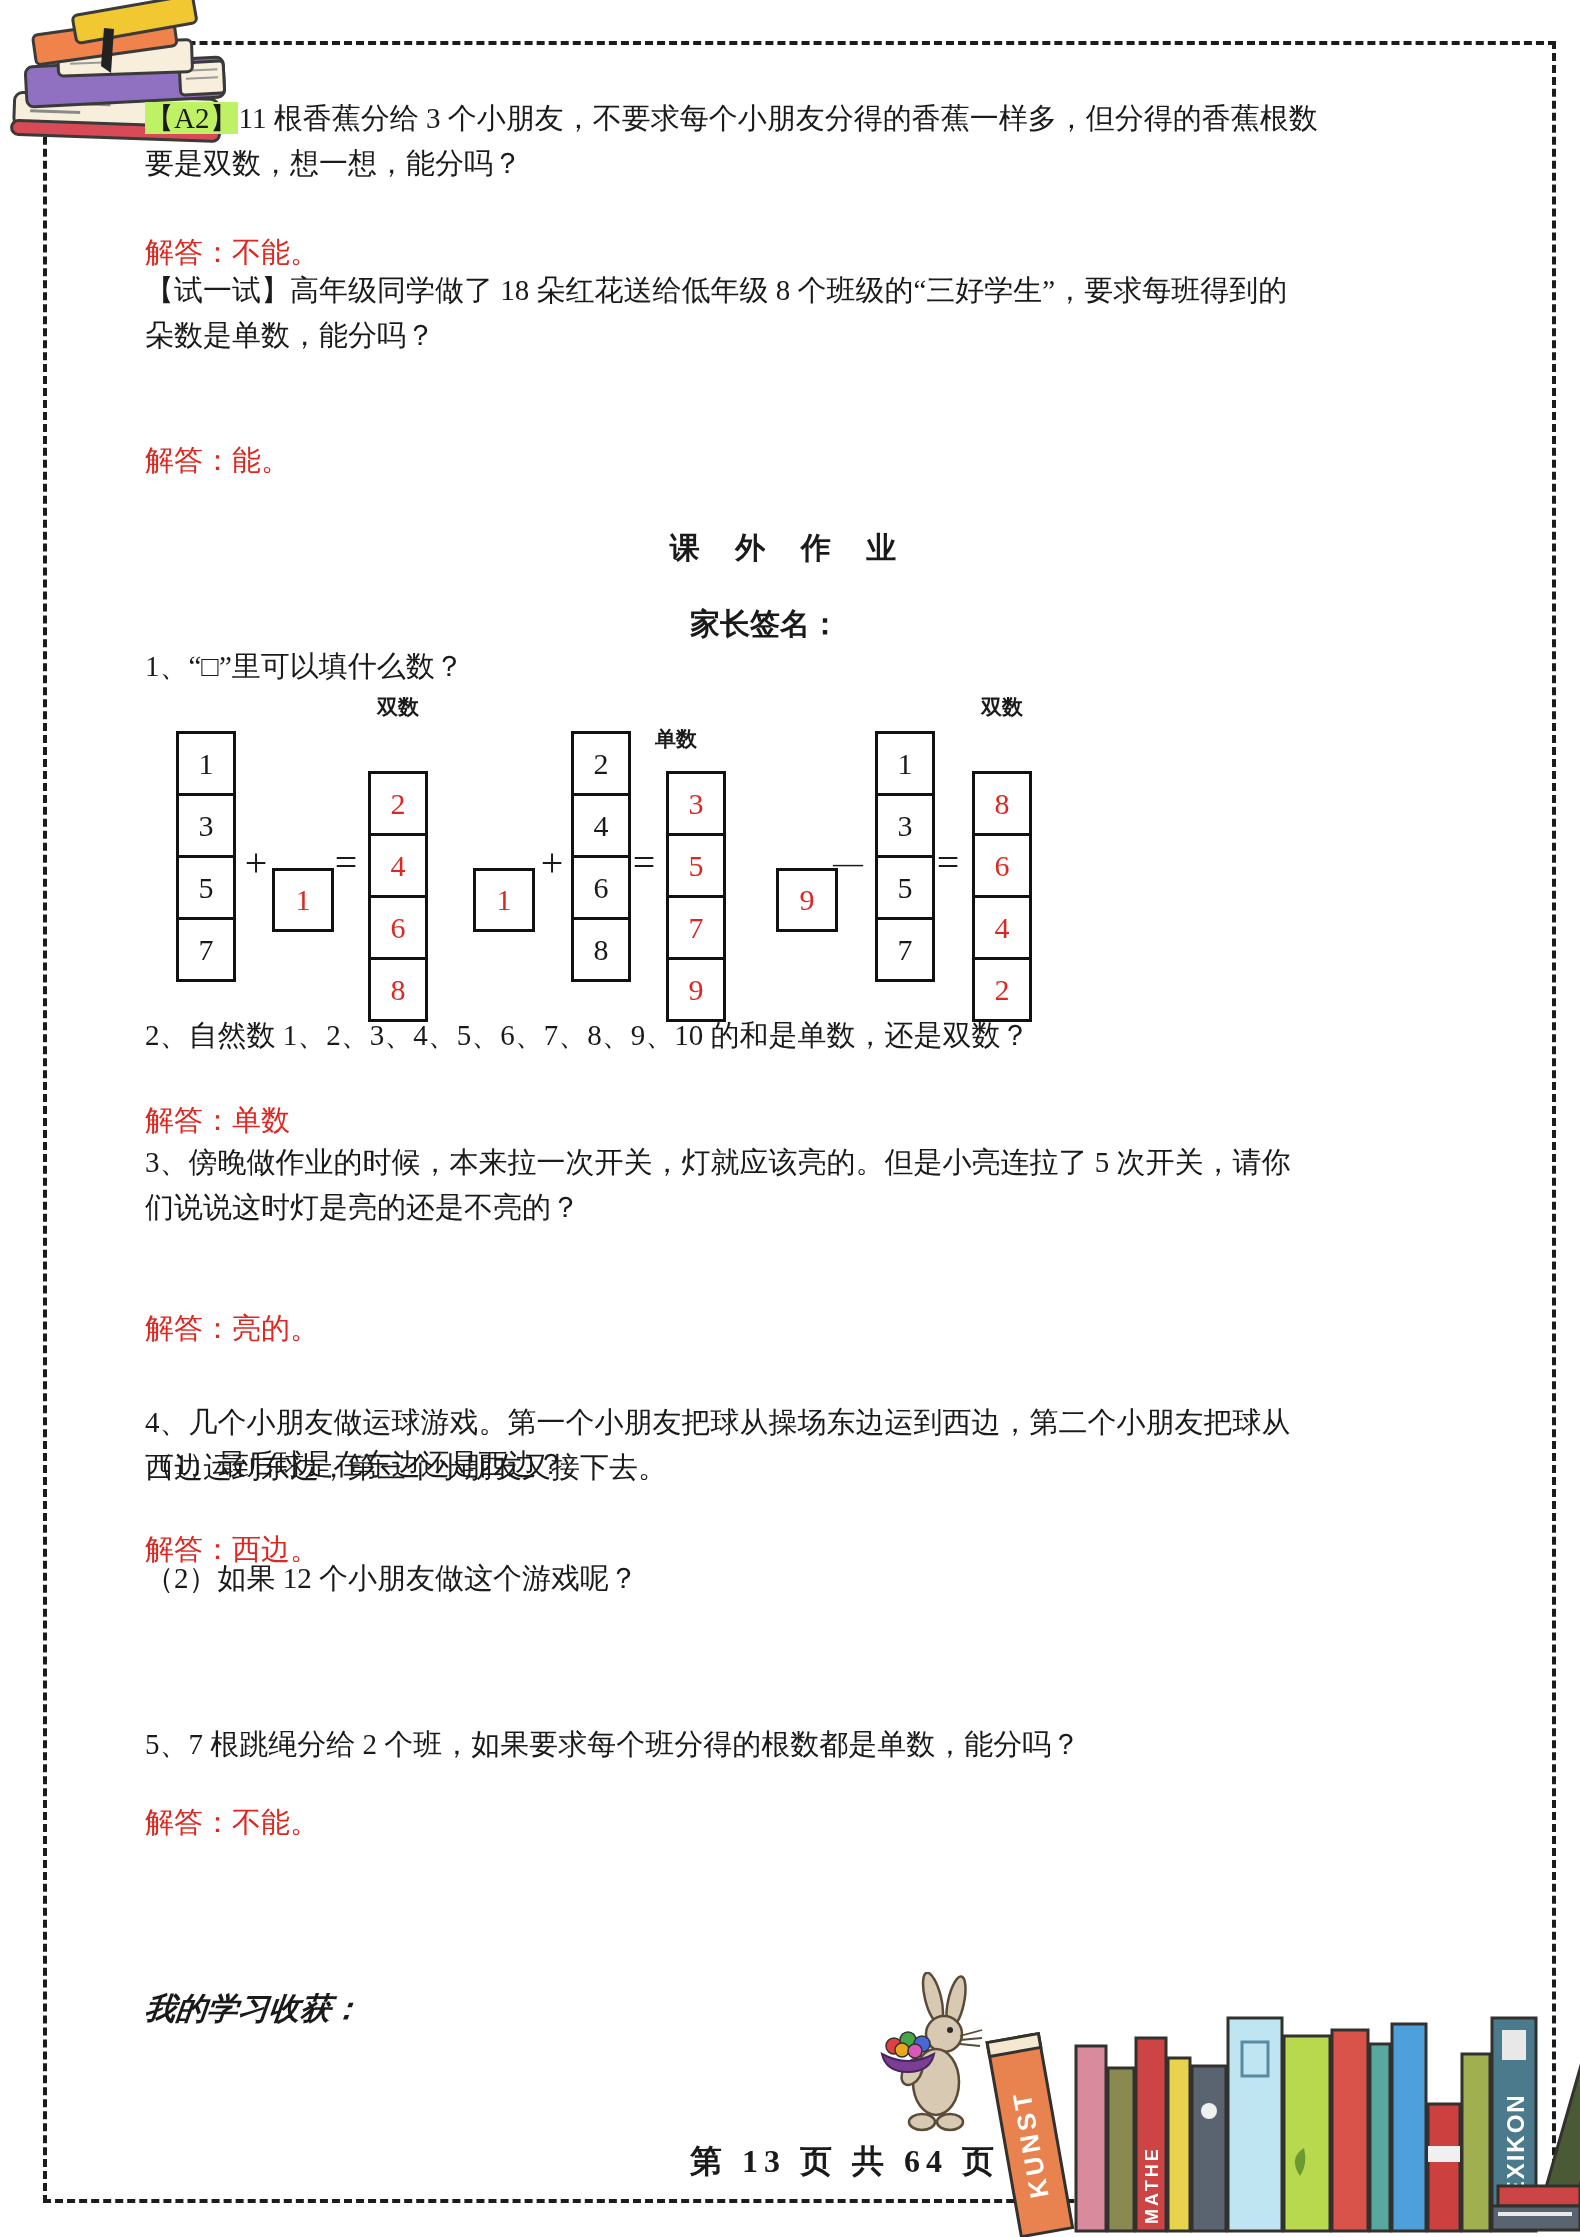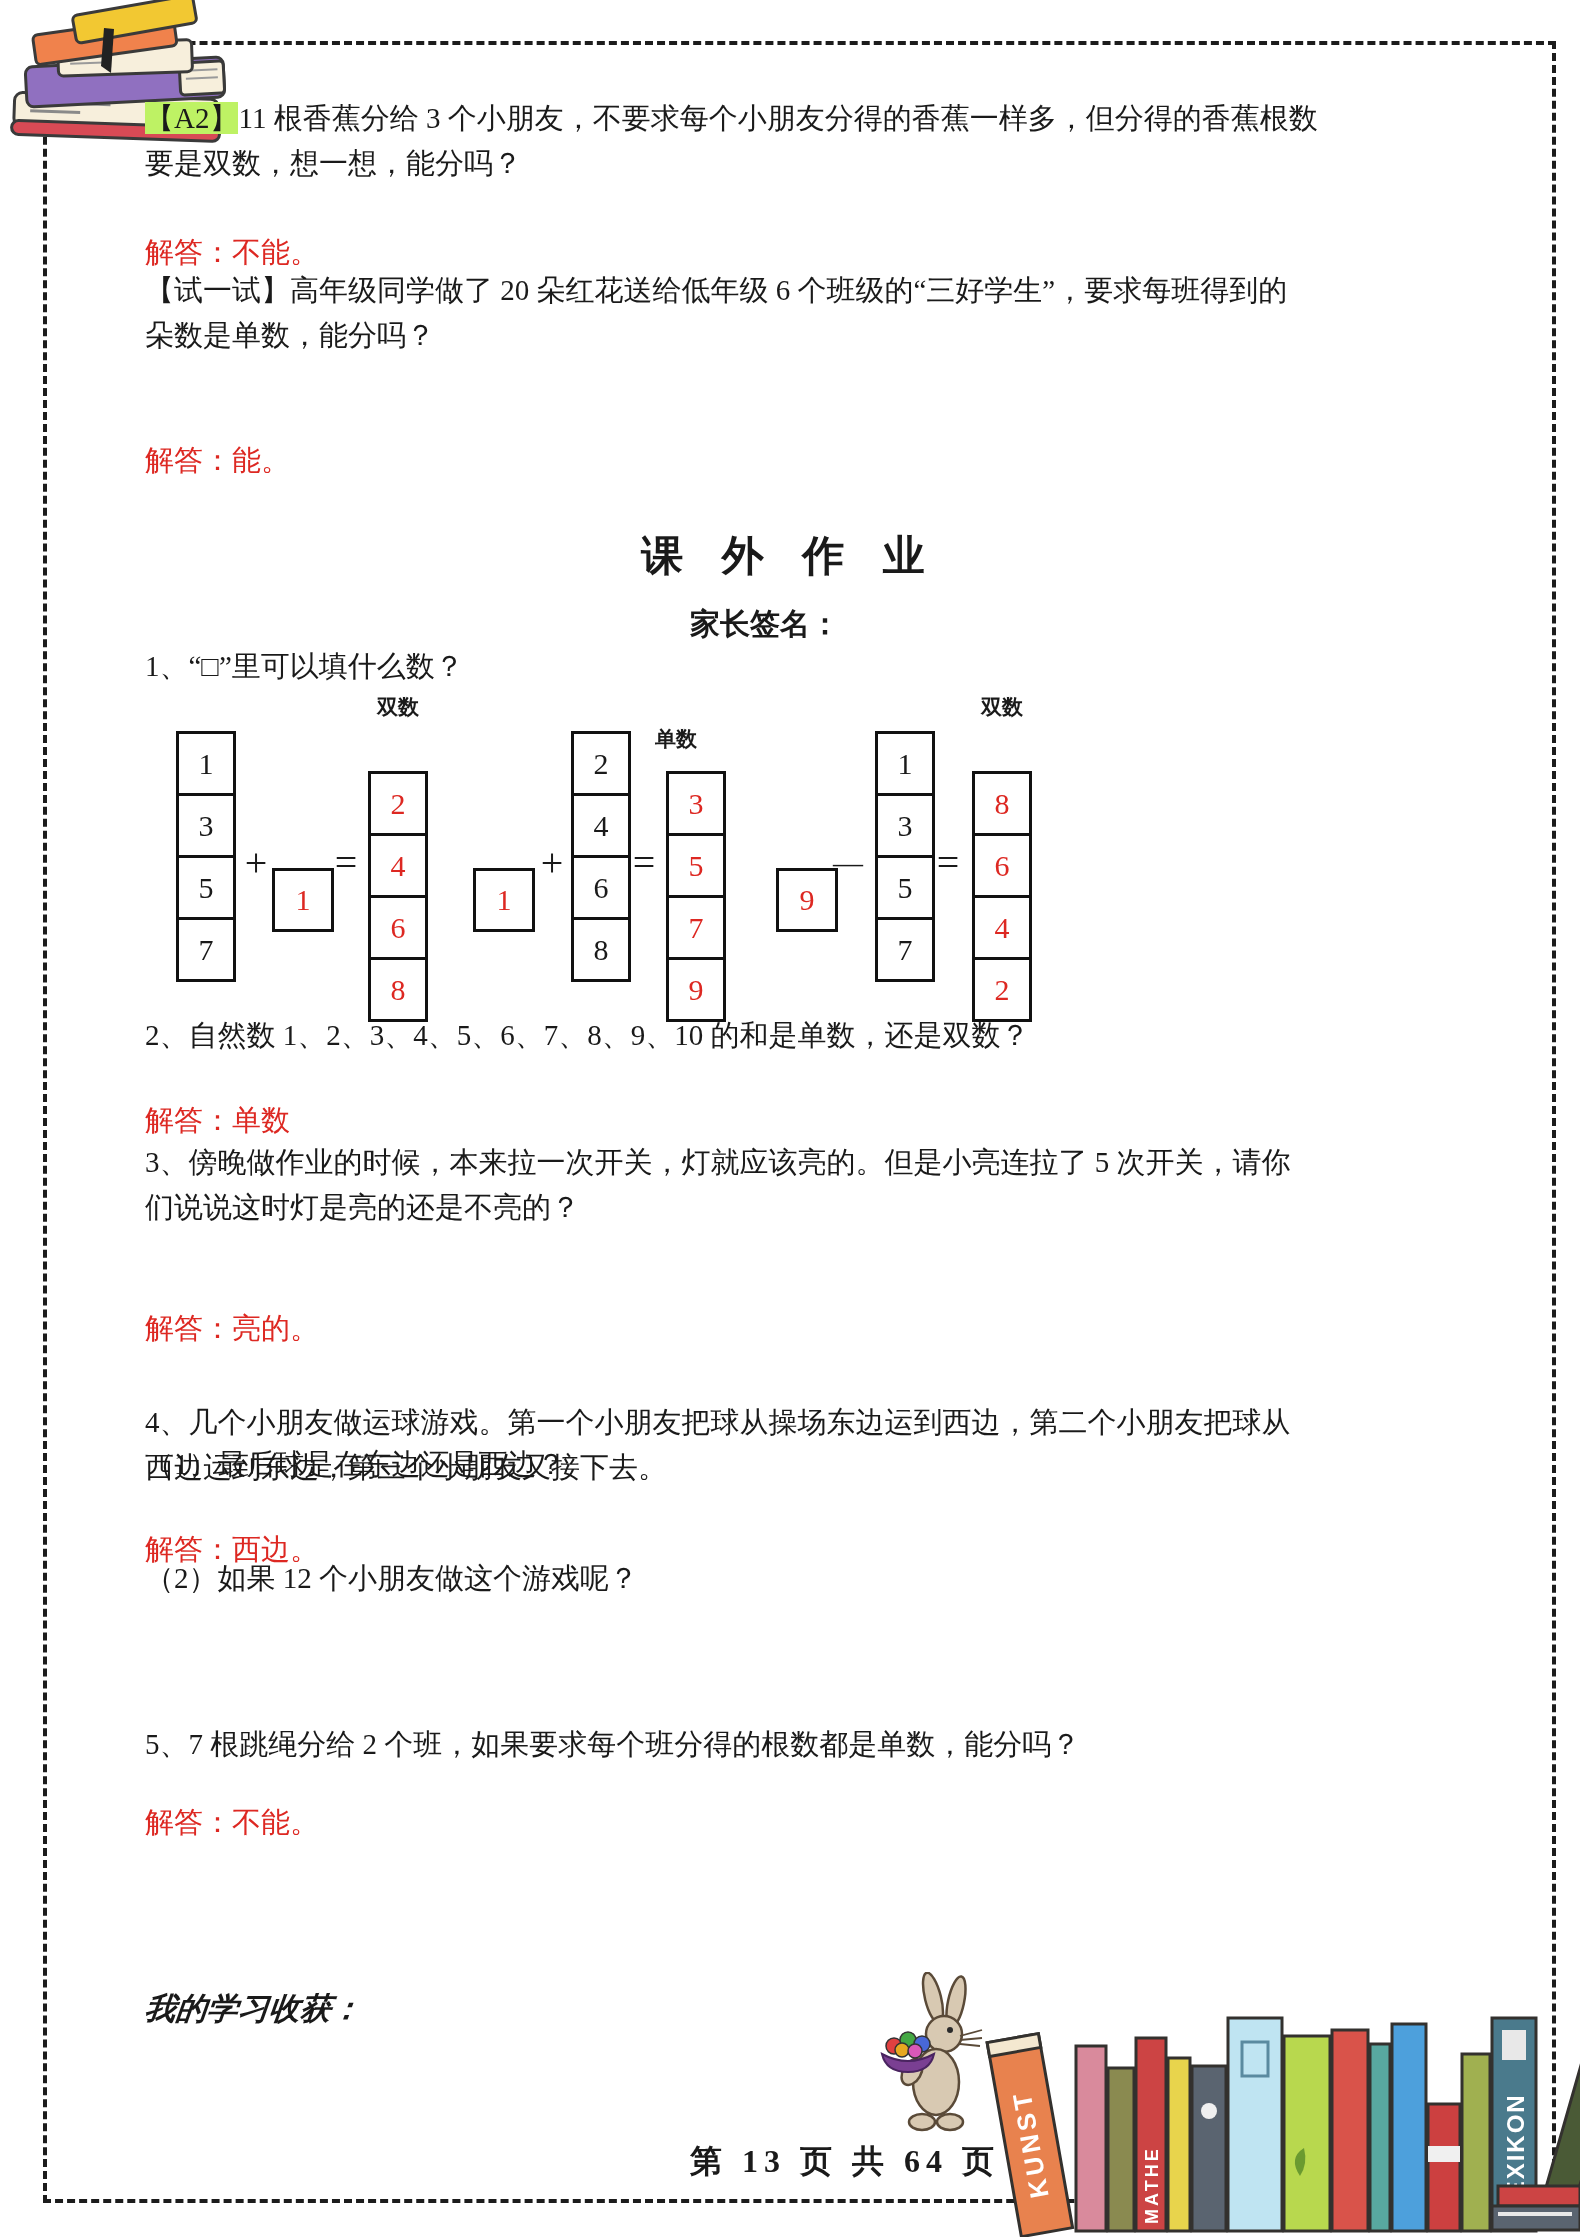--- a/index.html
+++ b/index.html
@@ -4,21 +4,21 @@
 <style>
   html,body{margin:0;padding:0;background:#fff;}
   .page{position:relative;width:1580px;height:2237px;background:#ffffff;overflow:hidden;
         font-family:"Liberation Serif","DejaVu Serif",serif;color:#1a1a1a;}
   .frame{position:absolute;left:43px;top:41px;width:1505px;height:2154px;
          border:4px dashed #1c1c1c;z-index:1;}
   .txt{position:absolute;left:145px;width:1372px;font-size:29px;line-height:45px;
        white-space:pre-line;z-index:3;}
   .red{color:#dd2822;margin-top:40px;}
   .hl{background:#bef264;}
-  .title{position:absolute;left:0;width:1580px;text-align:center;font-size:42px;
+  .title{position:absolute;left:0;width:1580px;text-align:center;font-size:30px;
          font-weight:bold;letter-spacing:14px;z-index:3;}
   .subtitle{position:absolute;left:0;width:1530px;text-align:center;font-size:30px;
          font-weight:bold;z-index:3;}
   .diagram{position:absolute;left:0;top:693px;width:1580px;height:305px;z-index:3;}
   .dcol{position:absolute;width:60px;border:3px solid #111;box-sizing:border-box;background:#fff;}
   .dcell{height:59px;line-height:59px;text-align:center;font-size:30px;border-top:3px solid #111;}
   .dcell:first-child{border-top:none;}
   .dbox{position:absolute;width:62px;height:64px;border:3px solid #111;box-sizing:border-box;
         line-height:58px;text-align:center;font-size:30px;background:#fff;}
   .dop{position:absolute;width:40px;height:60px;line-height:60px;text-align:center;font-size:40px;}
@@ -62,21 +62,21 @@
     <g transform="rotate(-10 130 22)">
       <rect x="74" y="6" width="122" height="28" rx="5" fill="#f2c832" stroke="#3a3a3a" stroke-width="3"></rect>
     </g>
     <path d="M104 28 l10 1 l-3 44 l-10 -7 z" fill="#222"></path>
   </svg>
 
   <div class="txt" style="top:96px;"><span class="hl">【A2】</span><span>11 根香蕉分给 3 个小朋友，不要求每个小朋友分得的香蕉一样多，但分得的香蕉根数
 要是双数，想一想，能分吗？</span></div>
   <div class="txt red" style="top:190px;">解答：不能。</div>
 
-  <div class="txt" style="top:268px;">【试一试】高年级同学做了 20 朵红花送给低年级 6 个班级的“三好学生”，要求每班得到的
+  <div class="txt" style="top:268px;">【试一试】高年级同学做了 18 朵红花送给低年级 8 个班级的“三好学生”，要求每班得到的
 朵数是单数，能分吗？</div>
   <div class="txt red" style="top:398px;">解答：能。</div>
 
   <div class="title" style="top:528px;">课 外 作 业</div>
   <div class="subtitle" style="top:604px;">家长签名：</div>
 
   <div class="txt" style="top:644px;">1、“□”里可以填什么数？</div>
 
   <div class="diagram">
 

